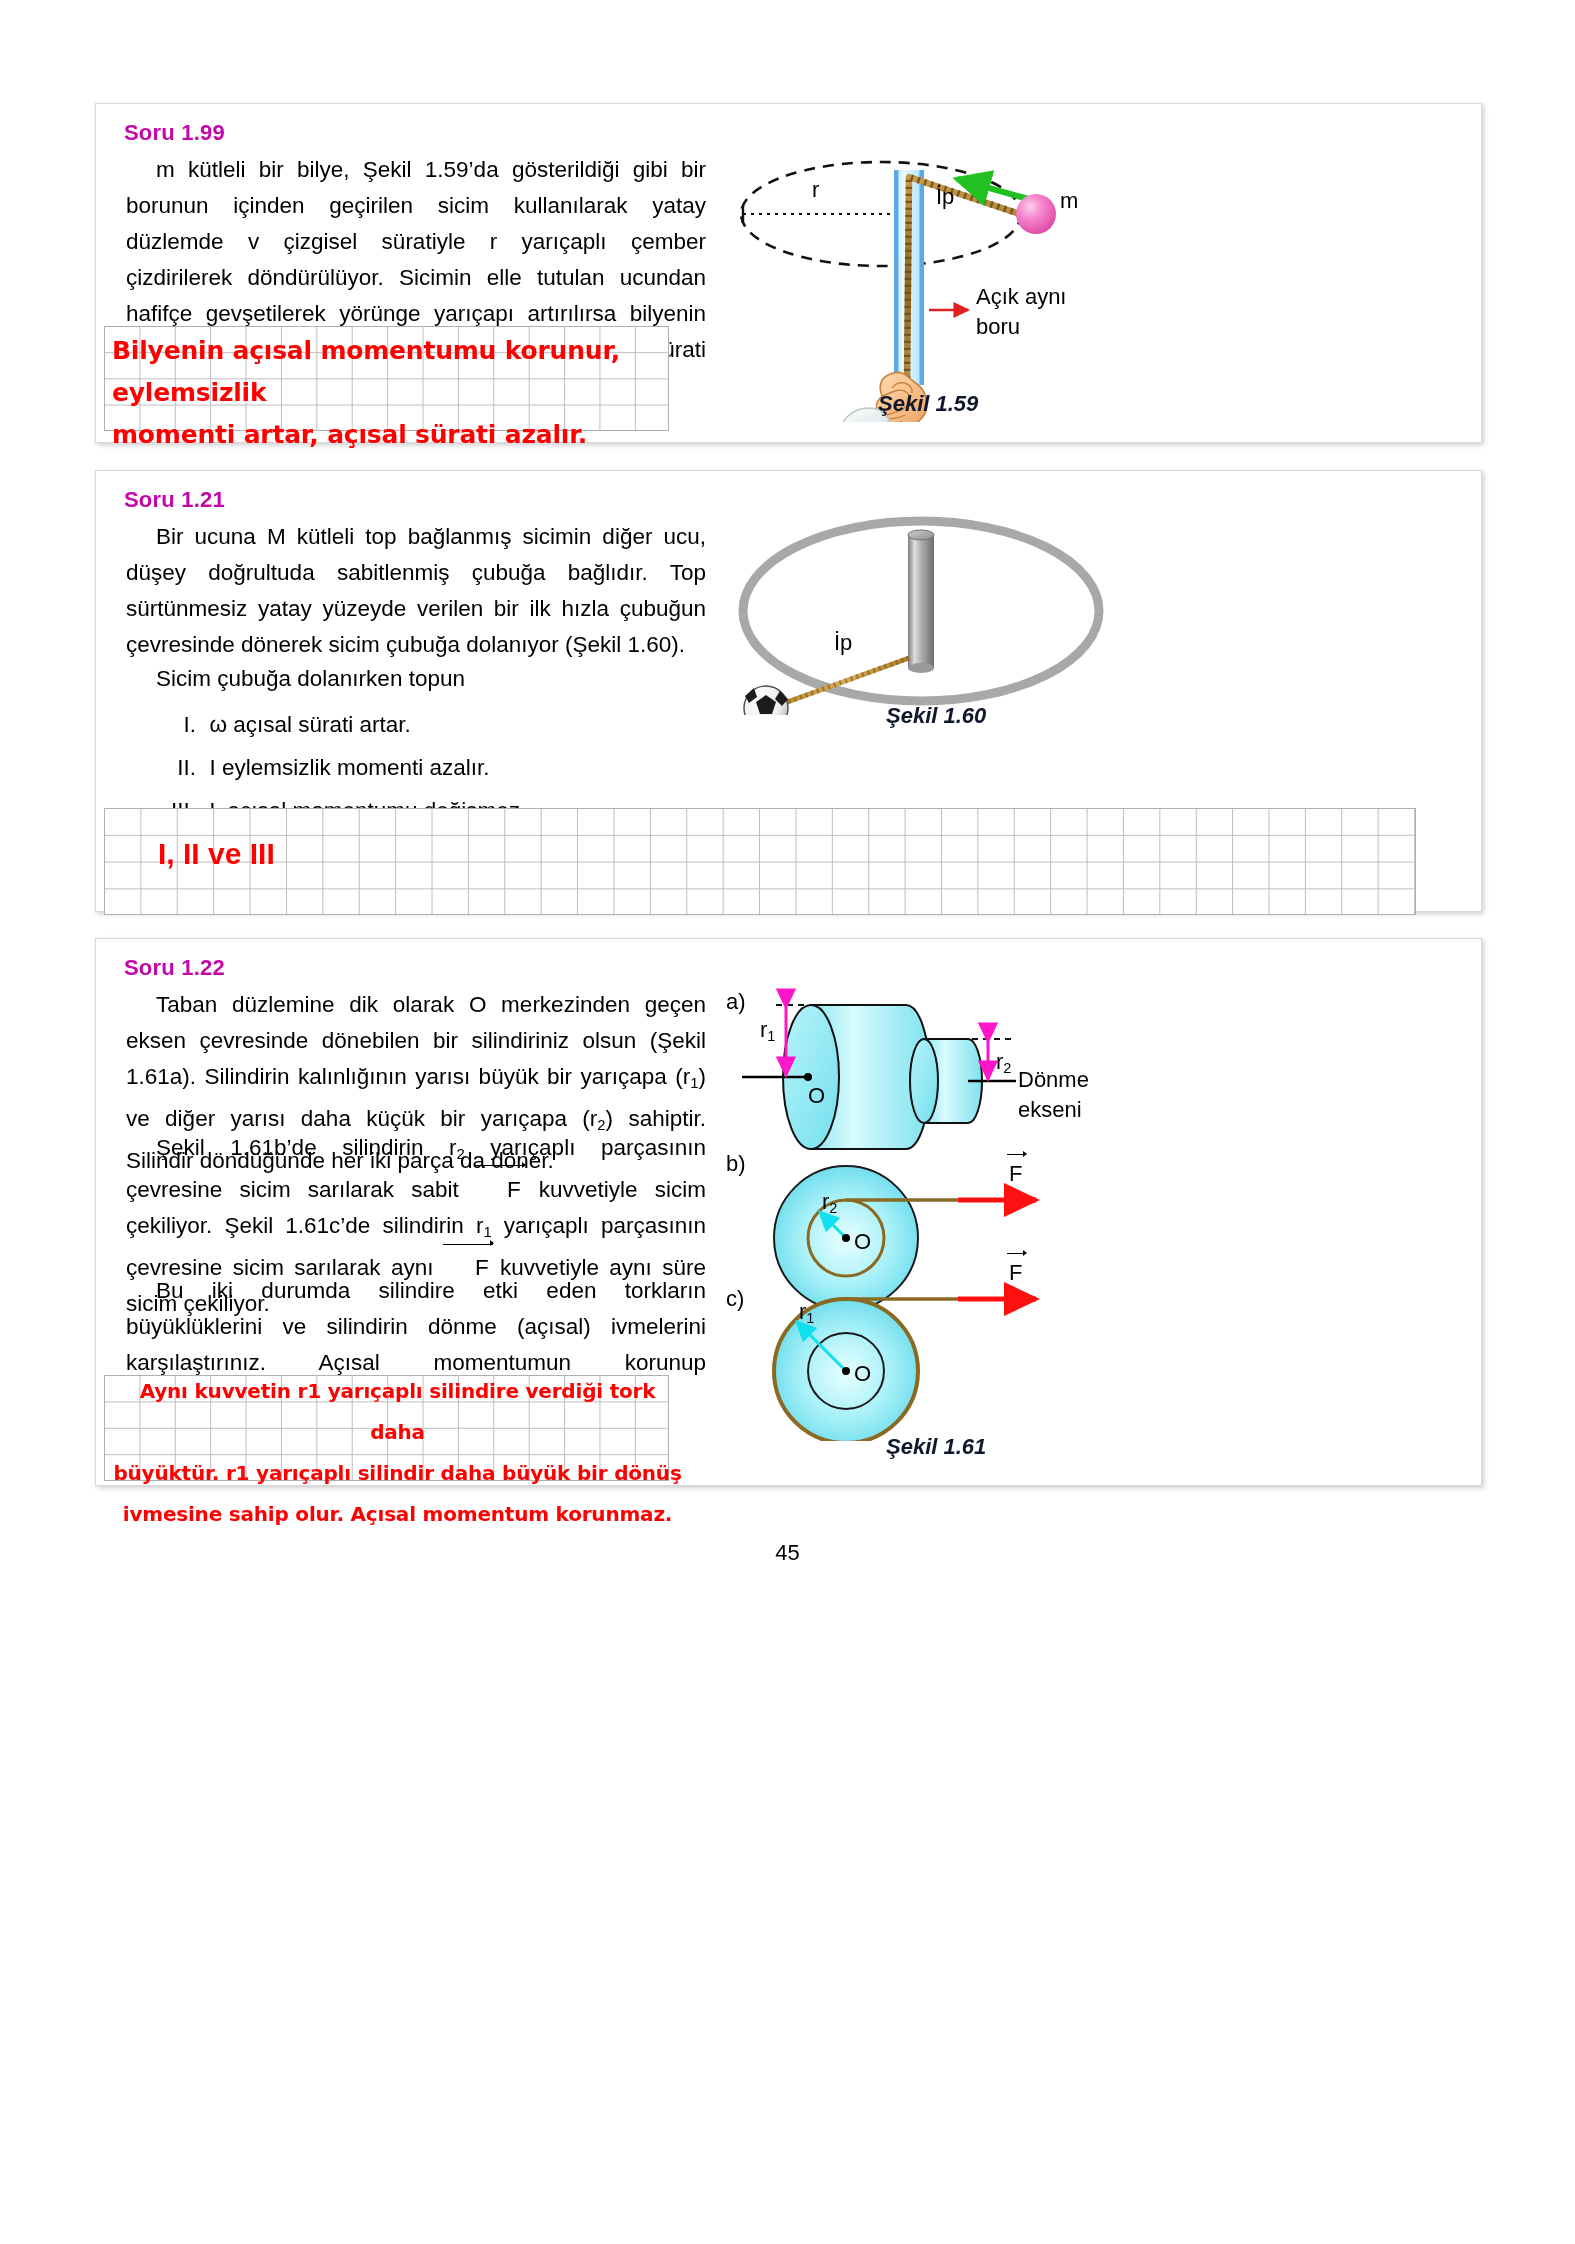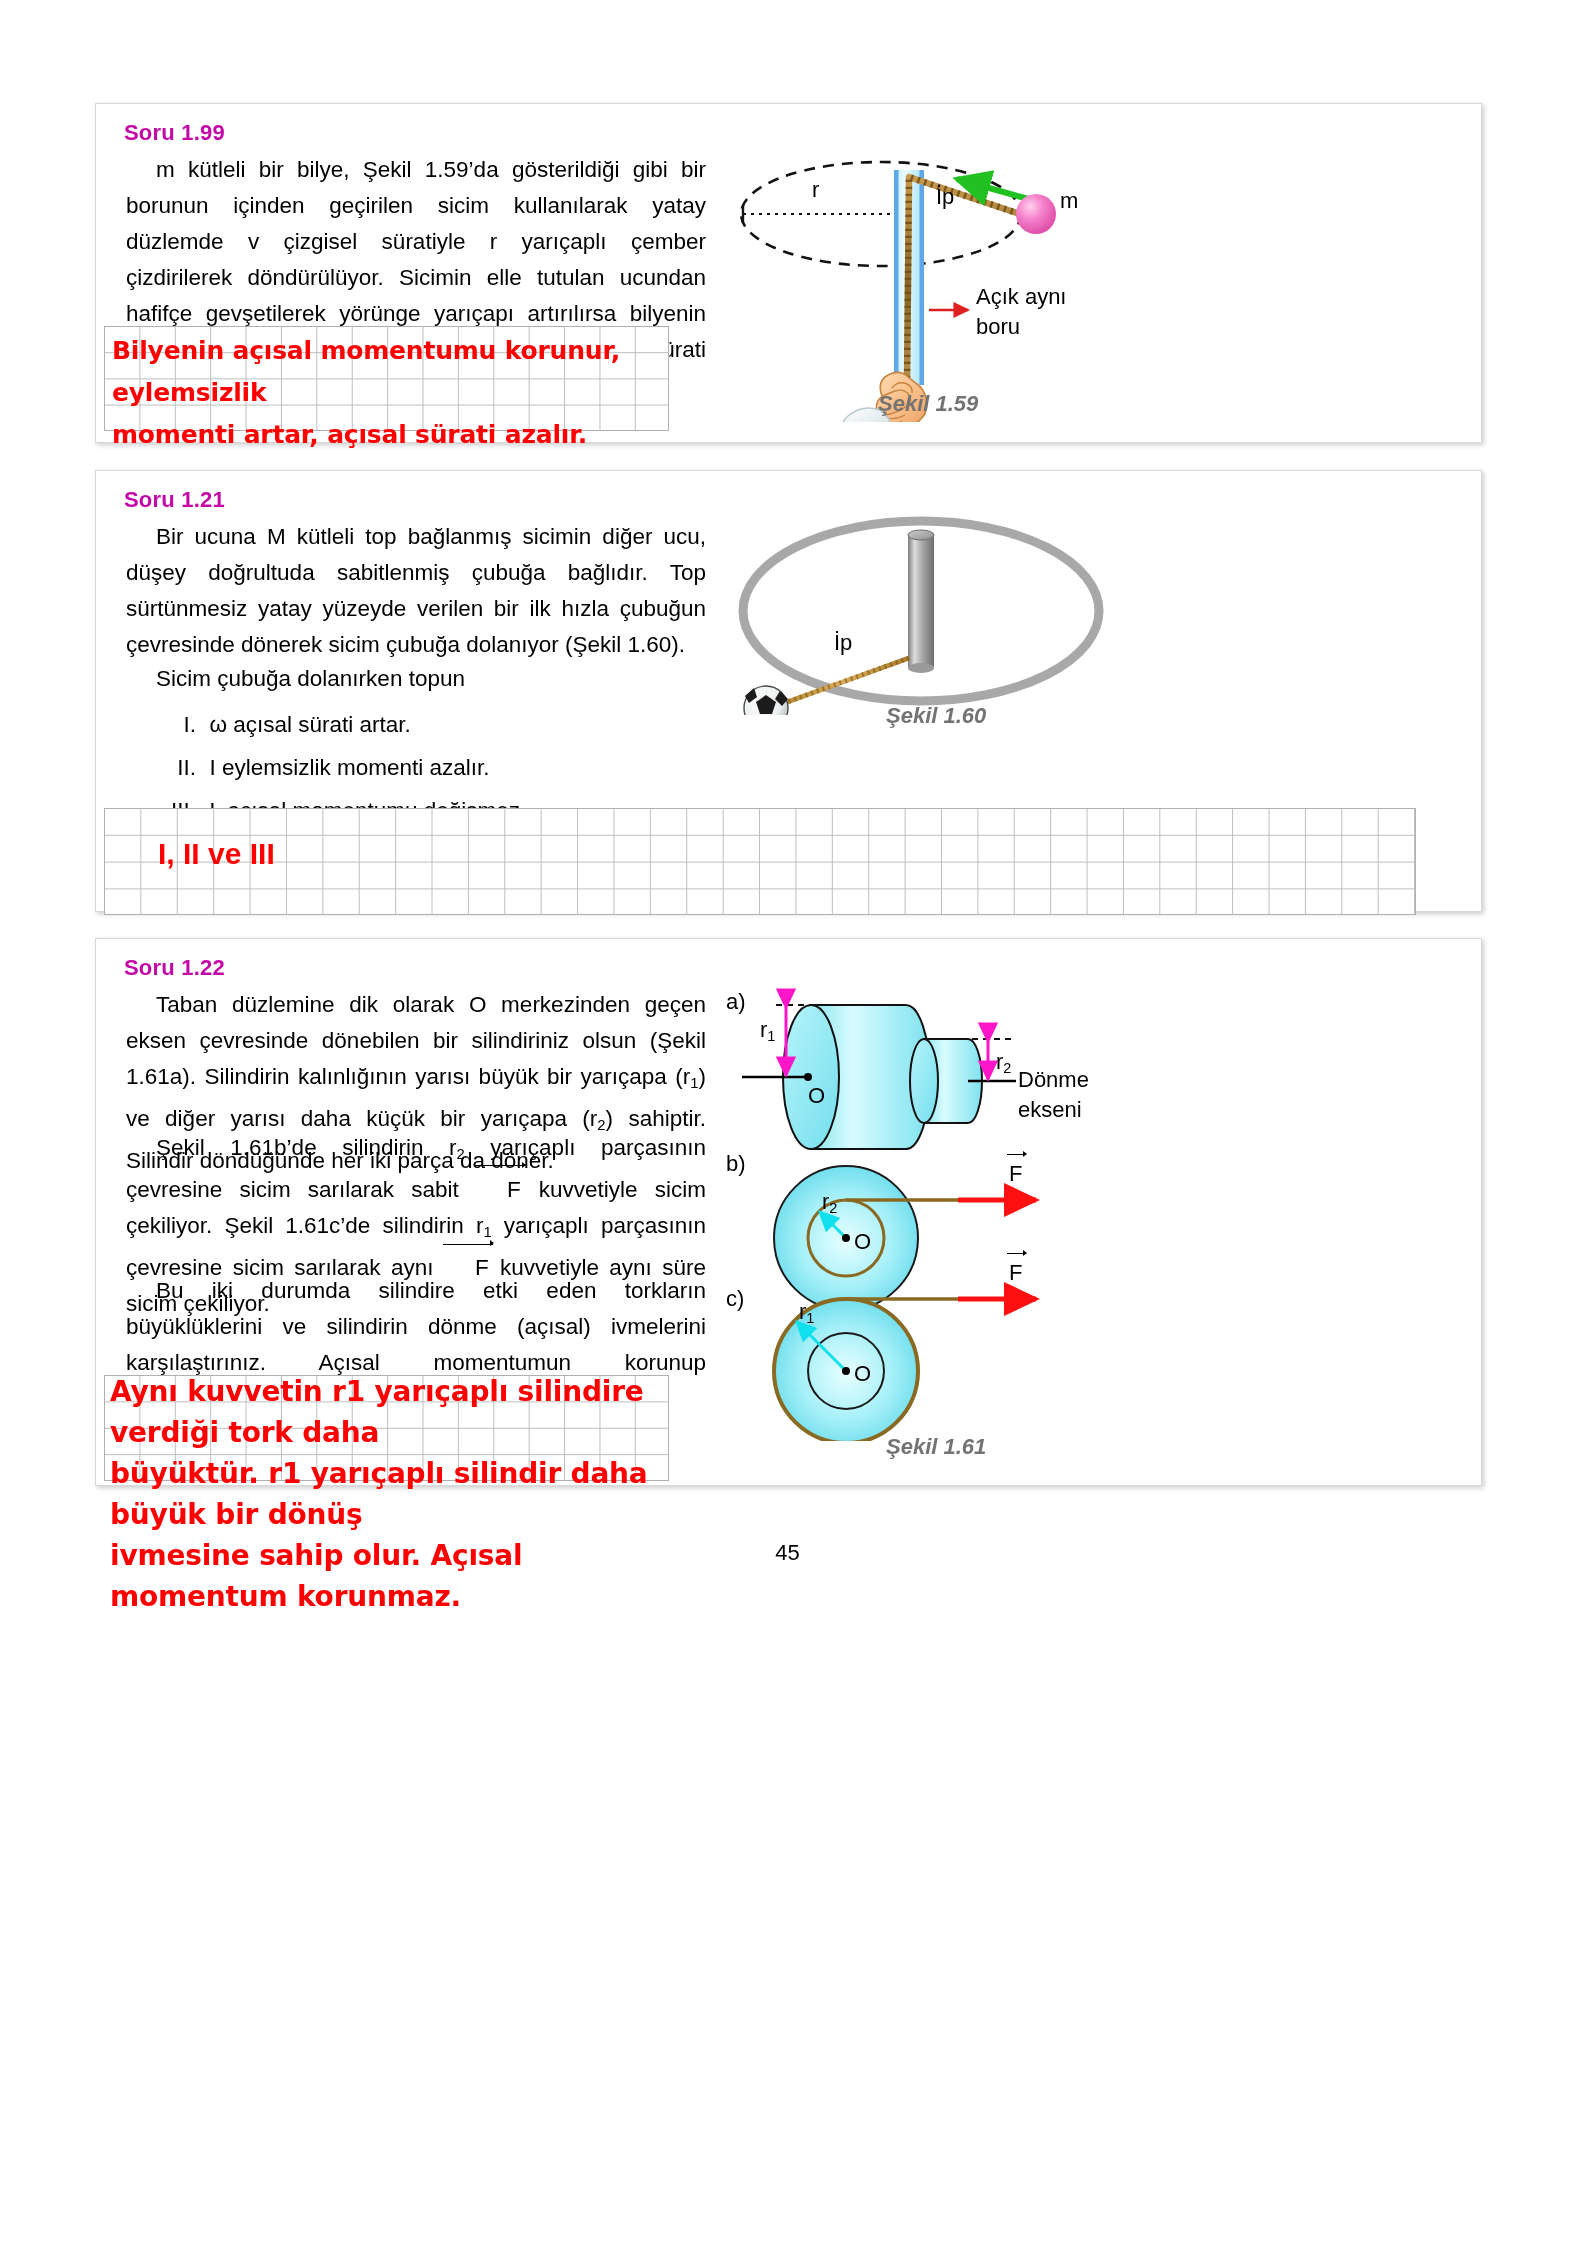--- a/index.html
+++ b/index.html
@@ -53,21 +53,21 @@
     position:absolute;color:#ff0000;font-weight:bold;
     font-family:"DejaVu Sans", sans-serif;
     line-height:42px;letter-spacing:-.2px;
     white-space:pre-line;
   }
   .answer.thin{font-family:"Liberation Sans",sans-serif;letter-spacing:0;}
 
   
   .figcap{
     position:absolute;font-style:italic;font-weight:bold;font-size:22px;
-    color:#737373;font-family:"Liberation Sans",sans-serif;
+    color:#0f172a;font-family:"Liberation Sans",sans-serif;
   }
   .fig-lbl{position:absolute;font-size:22px;color:#000;}
 
   .pagenum{
     position:absolute;left:0;right:0;text-align:center;
     font-size:22px;color:#000;
   }
   svg{display:block;}
 </style>
 </head>
@@ -253,21 +253,21 @@
     <div class="body-text indent" style="position:absolute;left:30px;top:191px;width:580px;">
       Şekil 1.61b’de silindirin r<sub>2</sub> yarıçaplı parçasının çevresine sicim sarılarak sabit <span class="vec">F</span> kuvvetiyle sicim çekiliyor. Şekil 1.61c’de silindirin r<sub>1</sub> yarıçaplı parçasının çevresine sicim sarılarak aynı <span class="vec">F</span> kuvvetiyle aynı süre sicim çekiliyor.
     </div>
 
     <div class="body-text indent" style="position:absolute;left:30px;top:334px;width:580px;">Bu iki durumda silindire etki eden torkların büyüklüklerini ve silindirin dönme (açısal) ivmelerini karşılaştırınız. Açısal momentumun korunup korunmadığını belirleyiniz.</div>
 
     <div class="grid-wrap" style="left:8px;top:436px;width:565px;height:106px;">
       <div class="cells" style="background-size:35.4px 26.4px;"></div>
       <div class="border"></div>
     </div>
-    <div class="answer" style="left:14px;top:432px;width:575px;font-size:28px;line-height:41px;">Aynı kuvvetin r1 yarıçaplı silindire verdiği tork daha
+    <div class="answer" style="left:14px;top:432px;width:575px;font-size:20px;line-height:41px;text-align:center;">Aynı kuvvetin r1 yarıçaplı silindire verdiği tork daha
 büyüktür. r1 yarıçaplı silindir daha büyük bir dönüş
 ivmesine sahip olur. Açısal momentum korunmaz.</div>
 
     <div style="position:absolute;left:600px;top:22px;width:470px;height:480px;">
       <svg width="470" height="480" viewBox="0 0 470 480">
         <defs>
           <linearGradient id="cylBody" x1="0" y1="0" x2="1" y2="0">
             <stop offset="0%" stop-color="#89e7f0"></stop>
             <stop offset="35%" stop-color="#d8fbff"></stop>
             <stop offset="100%" stop-color="#7fe2ee"></stop>

